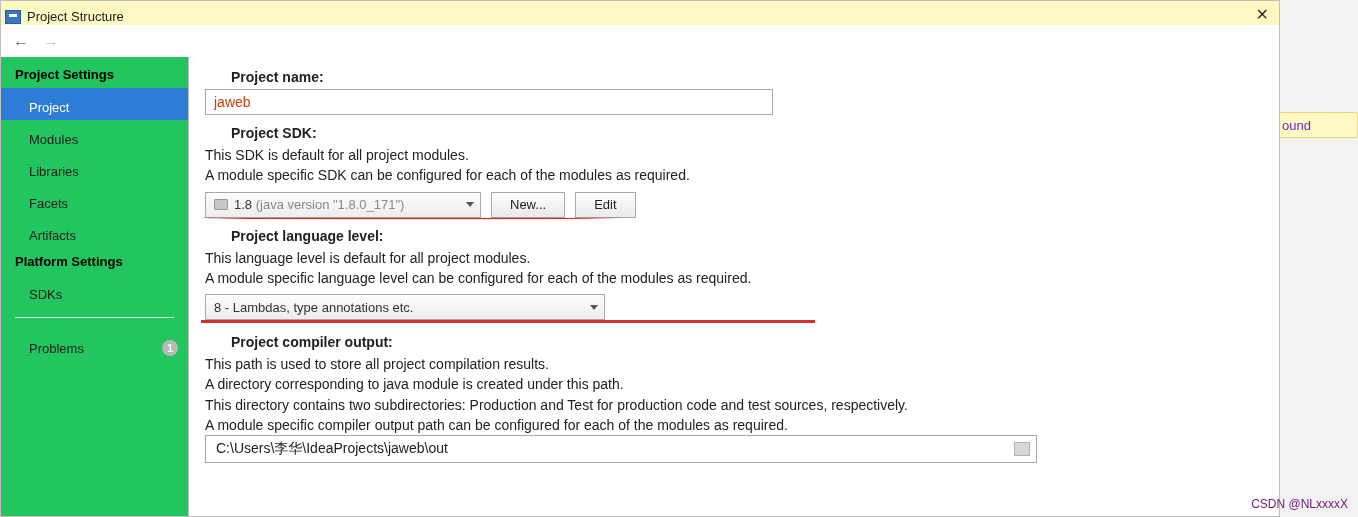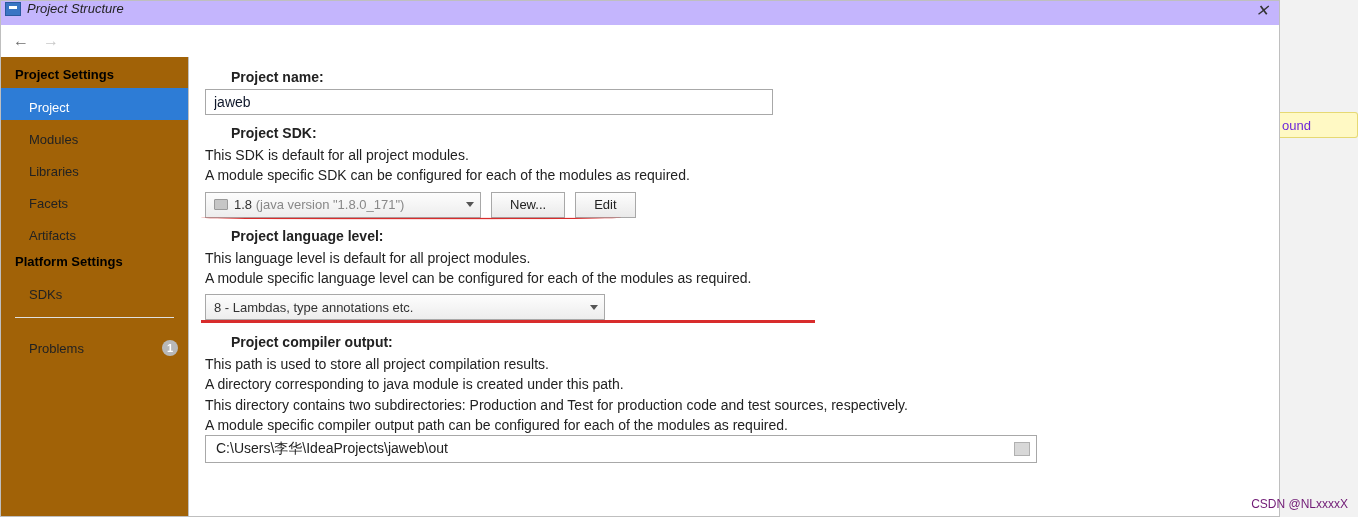--- a/index.html
+++ b/index.html
@@ -4,23 +4,23 @@
   <style>
     * { box-sizing: border-box; margin: 0; padding: 0; font-family: "Segoe UI", Tahoma, sans-serif; }
     body { width: 1358px; height: 517px; background: #f2f2f2; position: relative; overflow: hidden; }
 
     .dialog {
       position: absolute; left: 0; top: 0; width: 1280px; height: 517px;
       background: #ffffff; border: 1px solid #bfbfbf;
     }
 
     .titlebar {
-      height: 24px; display: flex; align-items: flex-start; padding: 0 6px 0 4px;
-      background: #c4b5fd; border-bottom: 1px solid transparent;
-      font-size: 13px; color: #222; position: relative; justify-content: space-between; font-style: italic;
+      height: 24px; display: flex; align-items: flex-end; padding: 0 6px 0 4px;
+      background: #fef9c3; border-bottom: 1px solid transparent;
+      font-size: 13px; color: #222; position: relative; justify-content: space-between;
     }
     .titlebar .title { display: flex; align-items: center; gap: 6px; }
     .titlebar .app-ico {
       width: 16px; height: 14px; display: inline-block; position: relative;
       background: #3a75c4; border: 1px solid #2a5aa0;
     }
     .titlebar .app-ico::after {
       content: ""; position: absolute; left: 3px; right: 3px; top: 3px; height: 3px; background: #fff;
     }
     .titlebar .close { font-size: 16px; color: #333; padding: 0 4px; cursor: pointer; }
@@ -32,21 +32,21 @@
     .arrow-btn {
       width: 20px; height: 20px; display: flex; align-items: center; justify-content: center;
       color: #6e6e6e; cursor: pointer; font-size: 16px;
     }
     .arrow-btn.fwd { color: #c8c8c8; }
 
     .body { display: flex; height: calc(100% - 56px); position: relative; }
 
     .sidebar {
       width: 188px; border-right: 1px solid #c0c0c0;
-      background: #a16207; position: relative; padding-top: 4px;
+      background: #22c55e; position: relative; padding-top: 4px;
     }
     .sidebar .heading {
       font-size: 13px; font-weight: 600; color: #000;
       padding: 6px 10px 6px 14px;
     }
     .sidebar .item {
       font-size: 13px; color: #222;
       padding: 12px 10px 5px 28px; cursor: pointer; display: flex; align-items: center; justify-content: space-between;
     }
     .sidebar .item.selected {
@@ -59,21 +59,21 @@
       background: #b8b8b8; color: #fff; font-size: 11px; font-weight: 600;
     }
 
     .main { flex: 1; padding: 6px 20px 10px 16px; overflow: hidden; font-size: 14px; color: #222; }
     .field-label { font-weight: 600; margin: 6px 0 4px 0; font-size: 14px; padding-left: 26px; }
     .field-desc { font-size: 14px; color: #222; line-height: 1.45; }
     .row { display: flex; align-items: center; gap: 10px; margin-top: 6px; }
 
     .text-input {
       width: 568px; height: 26px; border: 1px solid #a8a8a8; background: #fff;
-      padding: 3px 8px; font-size: 14px; color: #0f172a;
+      padding: 3px 8px; font-size: 14px; color: #c2410c;
     }
 
     .combo {
       height: 26px; border: 1px solid #a8a8a8;
       background: linear-gradient(#fdfdfd,#ededed);
       display: flex; align-items: center; justify-content: space-between;
       padding: 0 6px 0 8px; font-size: 13px; color: #333; cursor: pointer;
       position: relative;
     }
     .combo .chev {

